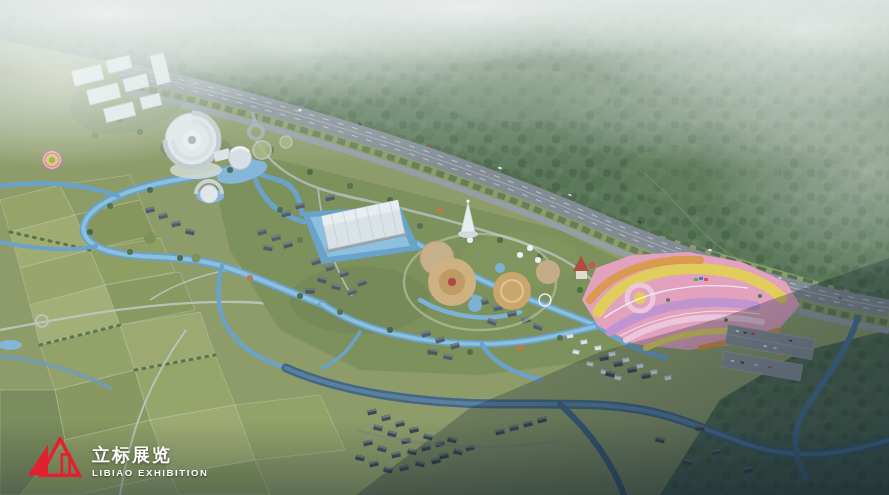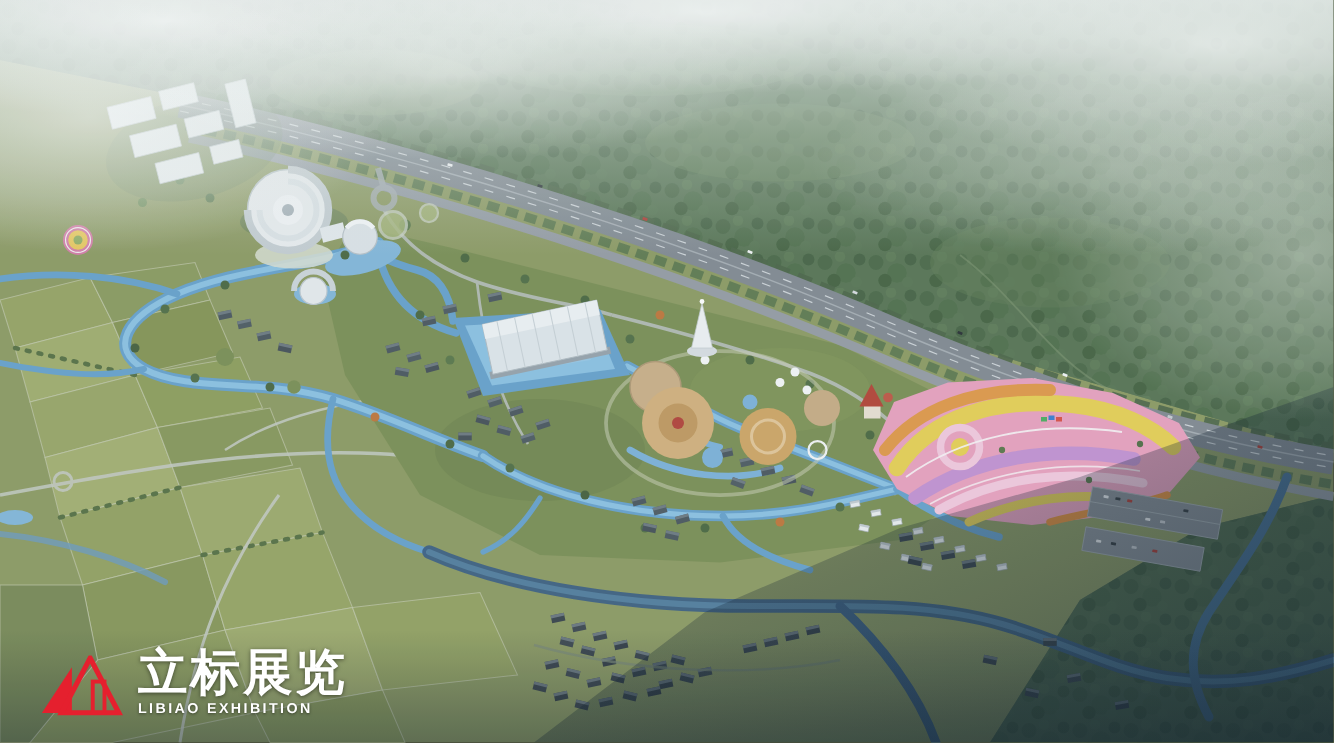--- a/index.html
+++ b/index.html
@@ -2,21 +2,21 @@
 <html><head>
 <meta charset="utf-8">
 <style>
   html,body{margin:0;padding:0;background:#222;}
   .stage{position:relative;width:889px;height:495px;overflow:hidden;
          font-family:"Liberation Sans","DejaVu Sans",sans-serif;}
   .stage svg.scene{position:absolute;left:0;top:0;display:block;}
   .logo{position:absolute;left:26px;bottom:18px;display:flex;align-items:flex-end;gap:10px;z-index:5;}
   .logo .mark{display:block;}
   .logo .text{display:flex;flex-direction:column;line-height:1;}
-  .logo .cn{color:#fff;font-size:33px;font-weight:bold;letter-spacing:2px;
+  .logo .cn{color:#fff;font-size:18px;font-weight:bold;letter-spacing:2px;
             text-shadow:0 1px 3px rgba(0,0,0,.5);}
   .logo .en{color:#fff;font-size:9.5px;font-weight:bold;letter-spacing:1.6px;margin-top:4px;
             text-shadow:0 1px 2px rgba(0,0,0,.5);white-space:nowrap;}
 </style>
 </head>
 <body>
 
 <div class="stage">
 <svg class="scene" width="889" height="495" viewBox="0 0 889 495">
   <defs>

